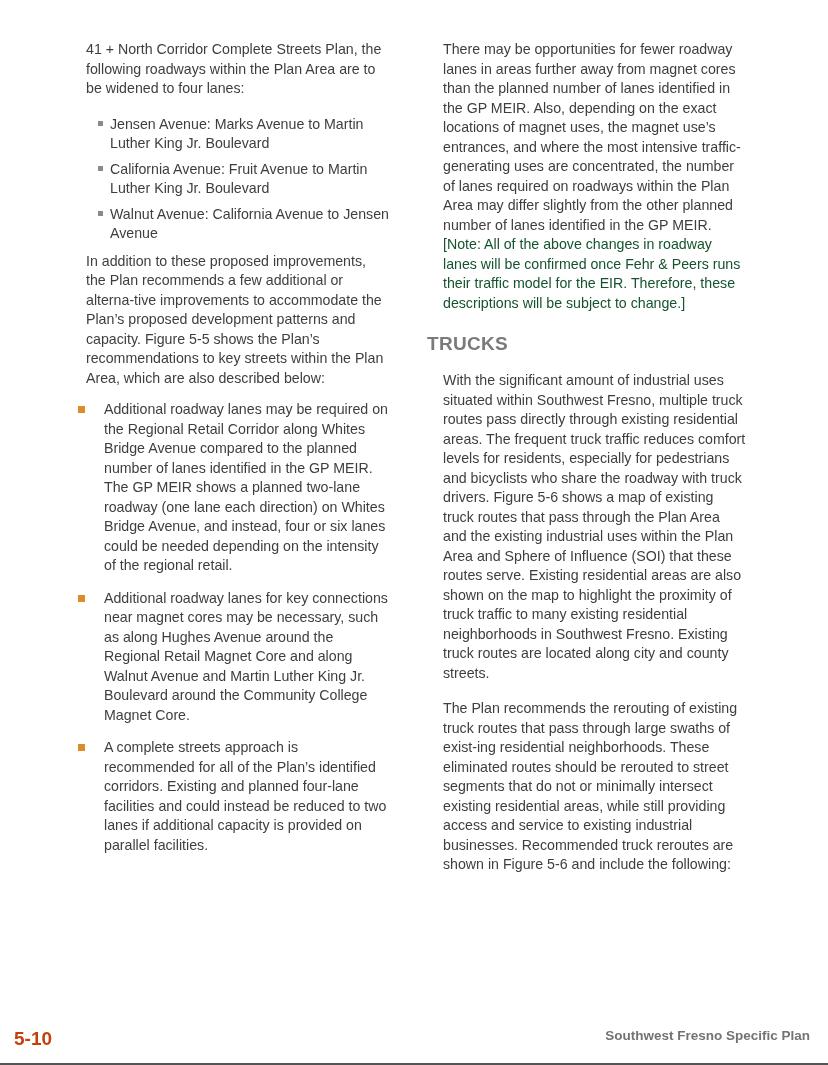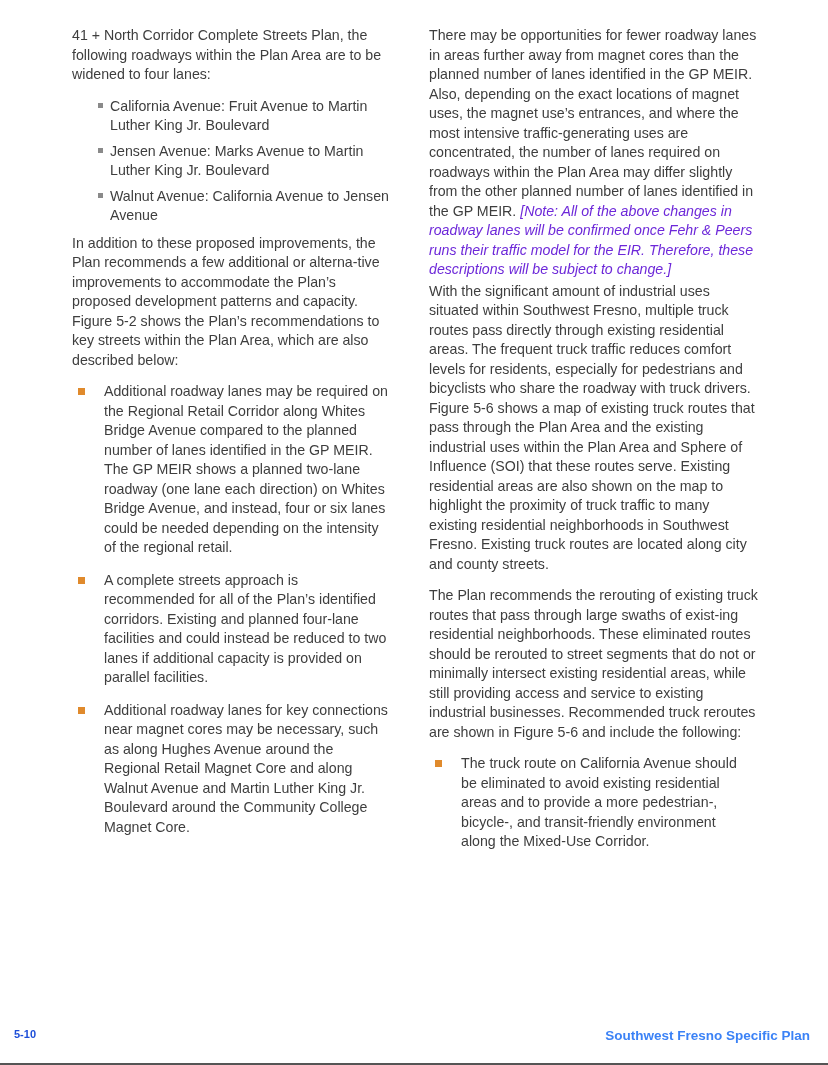--- a/index.html
+++ b/index.html
@@ -1,57 +1,55 @@
 <!DOCTYPE html>
 <html><head>
 <meta charset="utf-8">
 <style>
   html, body { margin:0; padding:0; }
   body { width:828px; height:1065px; background:#ffffff; position:relative; overflow:hidden;
          font-family:"Liberation Sans", sans-serif; color:#3e3e3e; }
   .col { position:absolute; font-size:14.2px; line-height:19.5px; }
   .col-left { left:70px; top:24px; width:330px; }
   .col-right { left:427px; top:24px; width:335px; }
-  p { margin:2px; }
+  p { margin:16px; }
   .sub-list { list-style:none; margin:12px 0 0 0; padding:0 0 0 28px; }
   .sub-list li { position:relative; padding-left:12px; margin-bottom:6px; }
   .sub-list li .sq { position:absolute; left:0; top:6px; width:5px; height:5px; background:#8a8a8a; }
   .main-list { list-style:none; margin:8px; padding:0; }
   .main-list li { position:relative; padding-left:26px; margin-bottom:13px; }
   .main-list li .osq { position:absolute; left:0; top:6px; width:7px; height:7px; background:#e08a2c; }
-  .note { color:#6d28d9;font-style:italic; }
+  .note { color:#14532d; }
   h2 { margin:20px 0 6px 0; font-size:19px; font-weight:bold; color:#7a7a7a; letter-spacing:0.3px; line-height:22px; }
-  .footer-left { position:absolute; left:14px; top:1028px; font-size:11px; font-weight:bold; color:#1d4ed8; }
-  .footer-right { position:absolute; right:18px; top:1028px; font-size:13.5px; font-weight:bold; color:#3b82f6; }
+  .footer-left { position:absolute; left:14px; top:1028px; font-size:19px; font-weight:bold; color:#c2410c; }
+  .footer-right { position:absolute; right:18px; top:1028px; font-size:13.5px; font-weight:bold; color:#737373; }
   .footer-rule { position:absolute; left:0; right:0; top:1063px; height:2px; background:#555; }
 </style>
 </head>
 <body>
 
 <div class="col col-left">
   <p>41 + North Corridor Complete Streets Plan, the following roadways within the Plan Area are to be widened to four lanes:</p>
   <ul class="sub-list">
+    <li><span class="sq"></span><span>Jensen Avenue: Marks Avenue to Martin Luther King Jr. Boulevard</span></li>
     <li><span class="sq"></span><span>California Avenue: Fruit Avenue to Martin Luther King Jr. Boulevard</span></li>
-    <li><span class="sq"></span><span>Jensen Avenue: Marks Avenue to Martin Luther King Jr. Boulevard</span></li>
     <li><span class="sq"></span></li>
     <li><span class="sq"></span></li>
     <li><span class="sq"></span><span>Walnut Avenue: California Avenue to Jensen Avenue</span></li>
   </ul>
-  <p style="margin-top:8px; margin-bottom:12px;">In addition to these proposed improvements, the Plan recommends a few additional or alterna-tive improvements to accommodate the Plan’s proposed development patterns and capacity. Figure 5-2 shows the Plan’s recommendations to key streets within the Plan Area, which are also described below:</p>
+  <p style="margin-top:8px; margin-bottom:12px;">In addition to these proposed improvements, the Plan recommends a few additional or alterna-tive improvements to accommodate the Plan’s proposed development patterns and capacity. Figure 5-5 shows the Plan’s recommendations to key streets within the Plan Area, which are also described below:</p>
   <ul class="main-list">
     <li><span class="osq"></span><span>Additional roadway lanes may be required on the Regional Retail Corridor along Whites Bridge Avenue compared to the planned number of lanes identified in the GP MEIR. The GP MEIR shows a planned two-lane roadway (one lane each direction) on Whites Bridge Avenue, and instead, four or six lanes could be needed depending on the intensity of the regional retail.</span></li>
+    <li><span class="osq"></span><span>Additional roadway lanes for key connections near magnet cores may be necessary, such as along Hughes Avenue around the Regional Retail Magnet Core and along Walnut Avenue and Martin Luther King Jr. Boulevard around the Community College Magnet Core.</span></li>
     <li><span class="osq"></span><span>A complete streets approach is recommended for all of the Plan’s identified corridors. Existing and planned four-lane facilities and could instead be reduced to two lanes if additional capacity is provided on parallel facilities.</span></li>
-    <li><span class="osq"></span><span>Additional roadway lanes for key connections near magnet cores may be necessary, such as along Hughes Avenue around the Regional Retail Magnet Core and along Walnut Avenue and Martin Luther King Jr. Boulevard around the Community College Magnet Core.</span></li>
   </ul>
 </div>
 
 <div class="col col-right">
   <p><span>There may be opportunities for fewer roadway lanes in areas further away from magnet cores than the planned number of lanes identified in the GP MEIR. Also, depending on the exact locations of magnet uses, the magnet use’s entrances, and where the most intensive traffic-generating uses are concentrated, the number of lanes required on roadways within the Plan Area may differ slightly from the other planned number of lanes identified in the GP MEIR. </span><span class="note">[Note: All of the above changes in roadway lanes will be confirmed once Fehr &amp; Peers runs their traffic model for the EIR. Therefore, these descriptions will be subject to change.]</span></p>
+  <h2>TRUCKS</h2>
   <p>With the significant amount of industrial uses situated within Southwest Fresno, multiple truck routes pass directly through existing residential areas. The frequent truck traffic reduces comfort levels for residents, especially for pedestrians and bicyclists who share the roadway with truck drivers. Figure 5-6 shows a map of existing truck routes that pass through the Plan Area and the existing industrial uses within the Plan Area and Sphere of Influence (SOI) that these routes serve. Existing residential areas are also shown on the map to highlight the proximity of truck traffic to many existing residential neighborhoods in Southwest Fresno. Existing truck routes are located along city and county streets.</p>
   <p style="margin-top:12px; margin-bottom:12px;">The Plan recommends the rerouting of existing truck routes that pass through large swaths of exist-ing residential neighborhoods. These eliminated routes should be rerouted to street segments that do not or minimally intersect existing residential areas, while still providing access and service to existing industrial businesses. Recommended truck reroutes are shown in Figure 5-6 and include the following:</p>
-  <ul class="main-list">
-    <li><span class="osq"></span><span>The truck route on California Avenue should be eliminated to avoid existing residential areas and to provide a more pedestrian-, bicycle-, and transit-friendly environment along the Mixed-Use Corridor.</span></li>
-  </ul>
 </div>
 
 <div class="footer-left">5-10</div>
 <div class="footer-right">Southwest Fresno Specific Plan</div>
 <div class="footer-rule"></div>
 
 </body></html>

